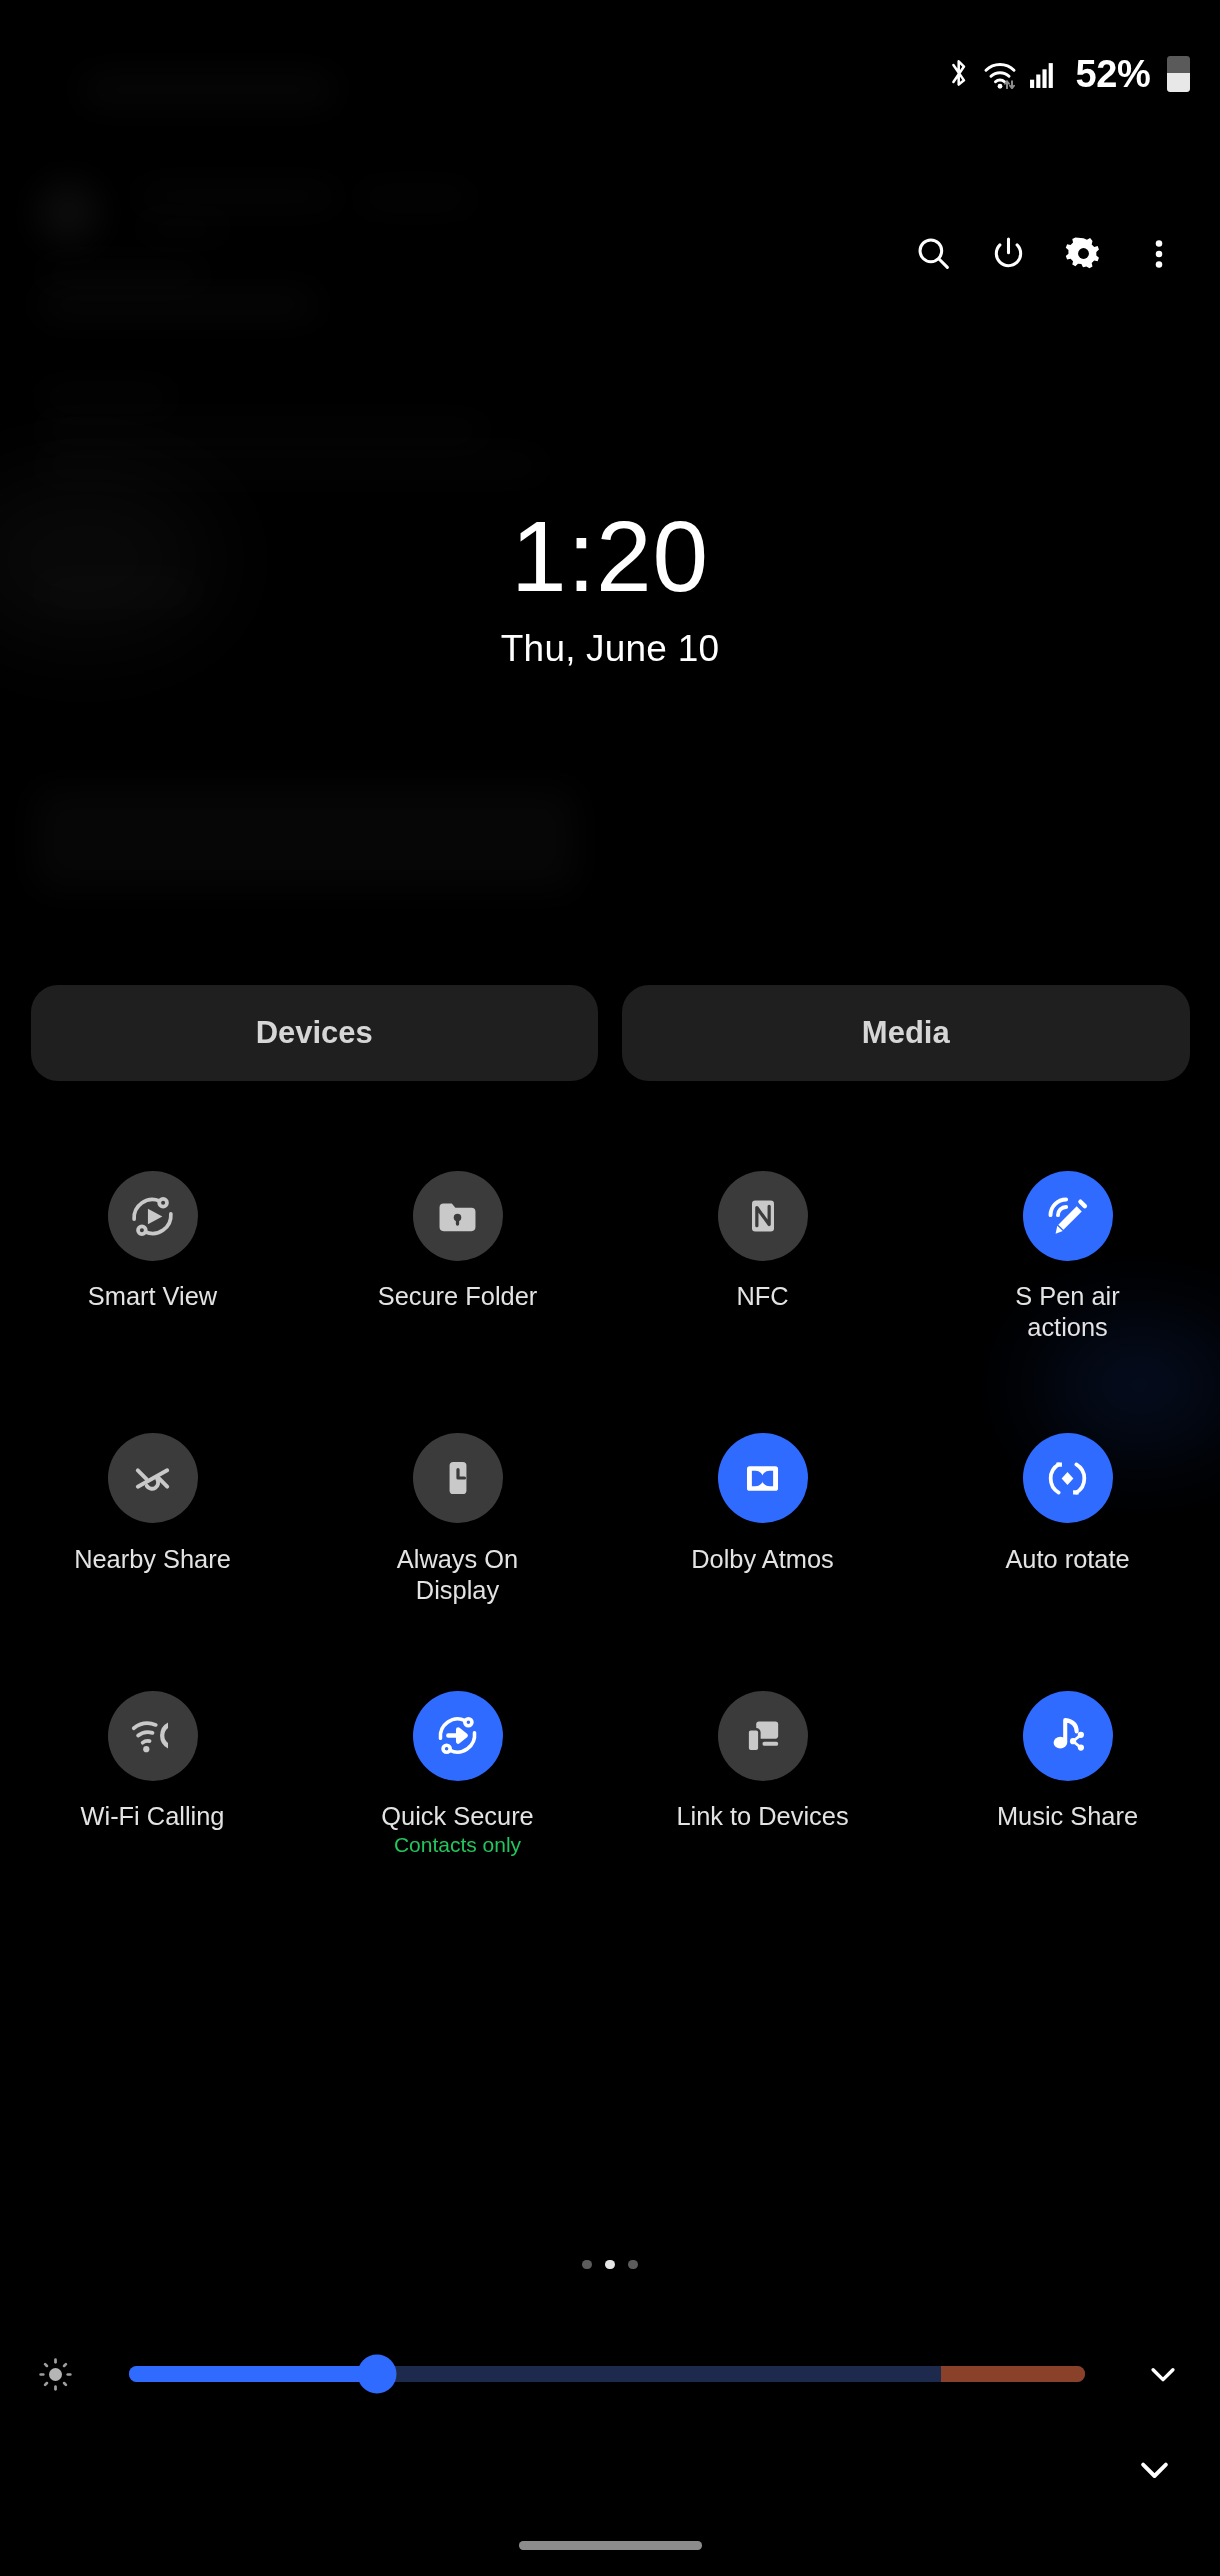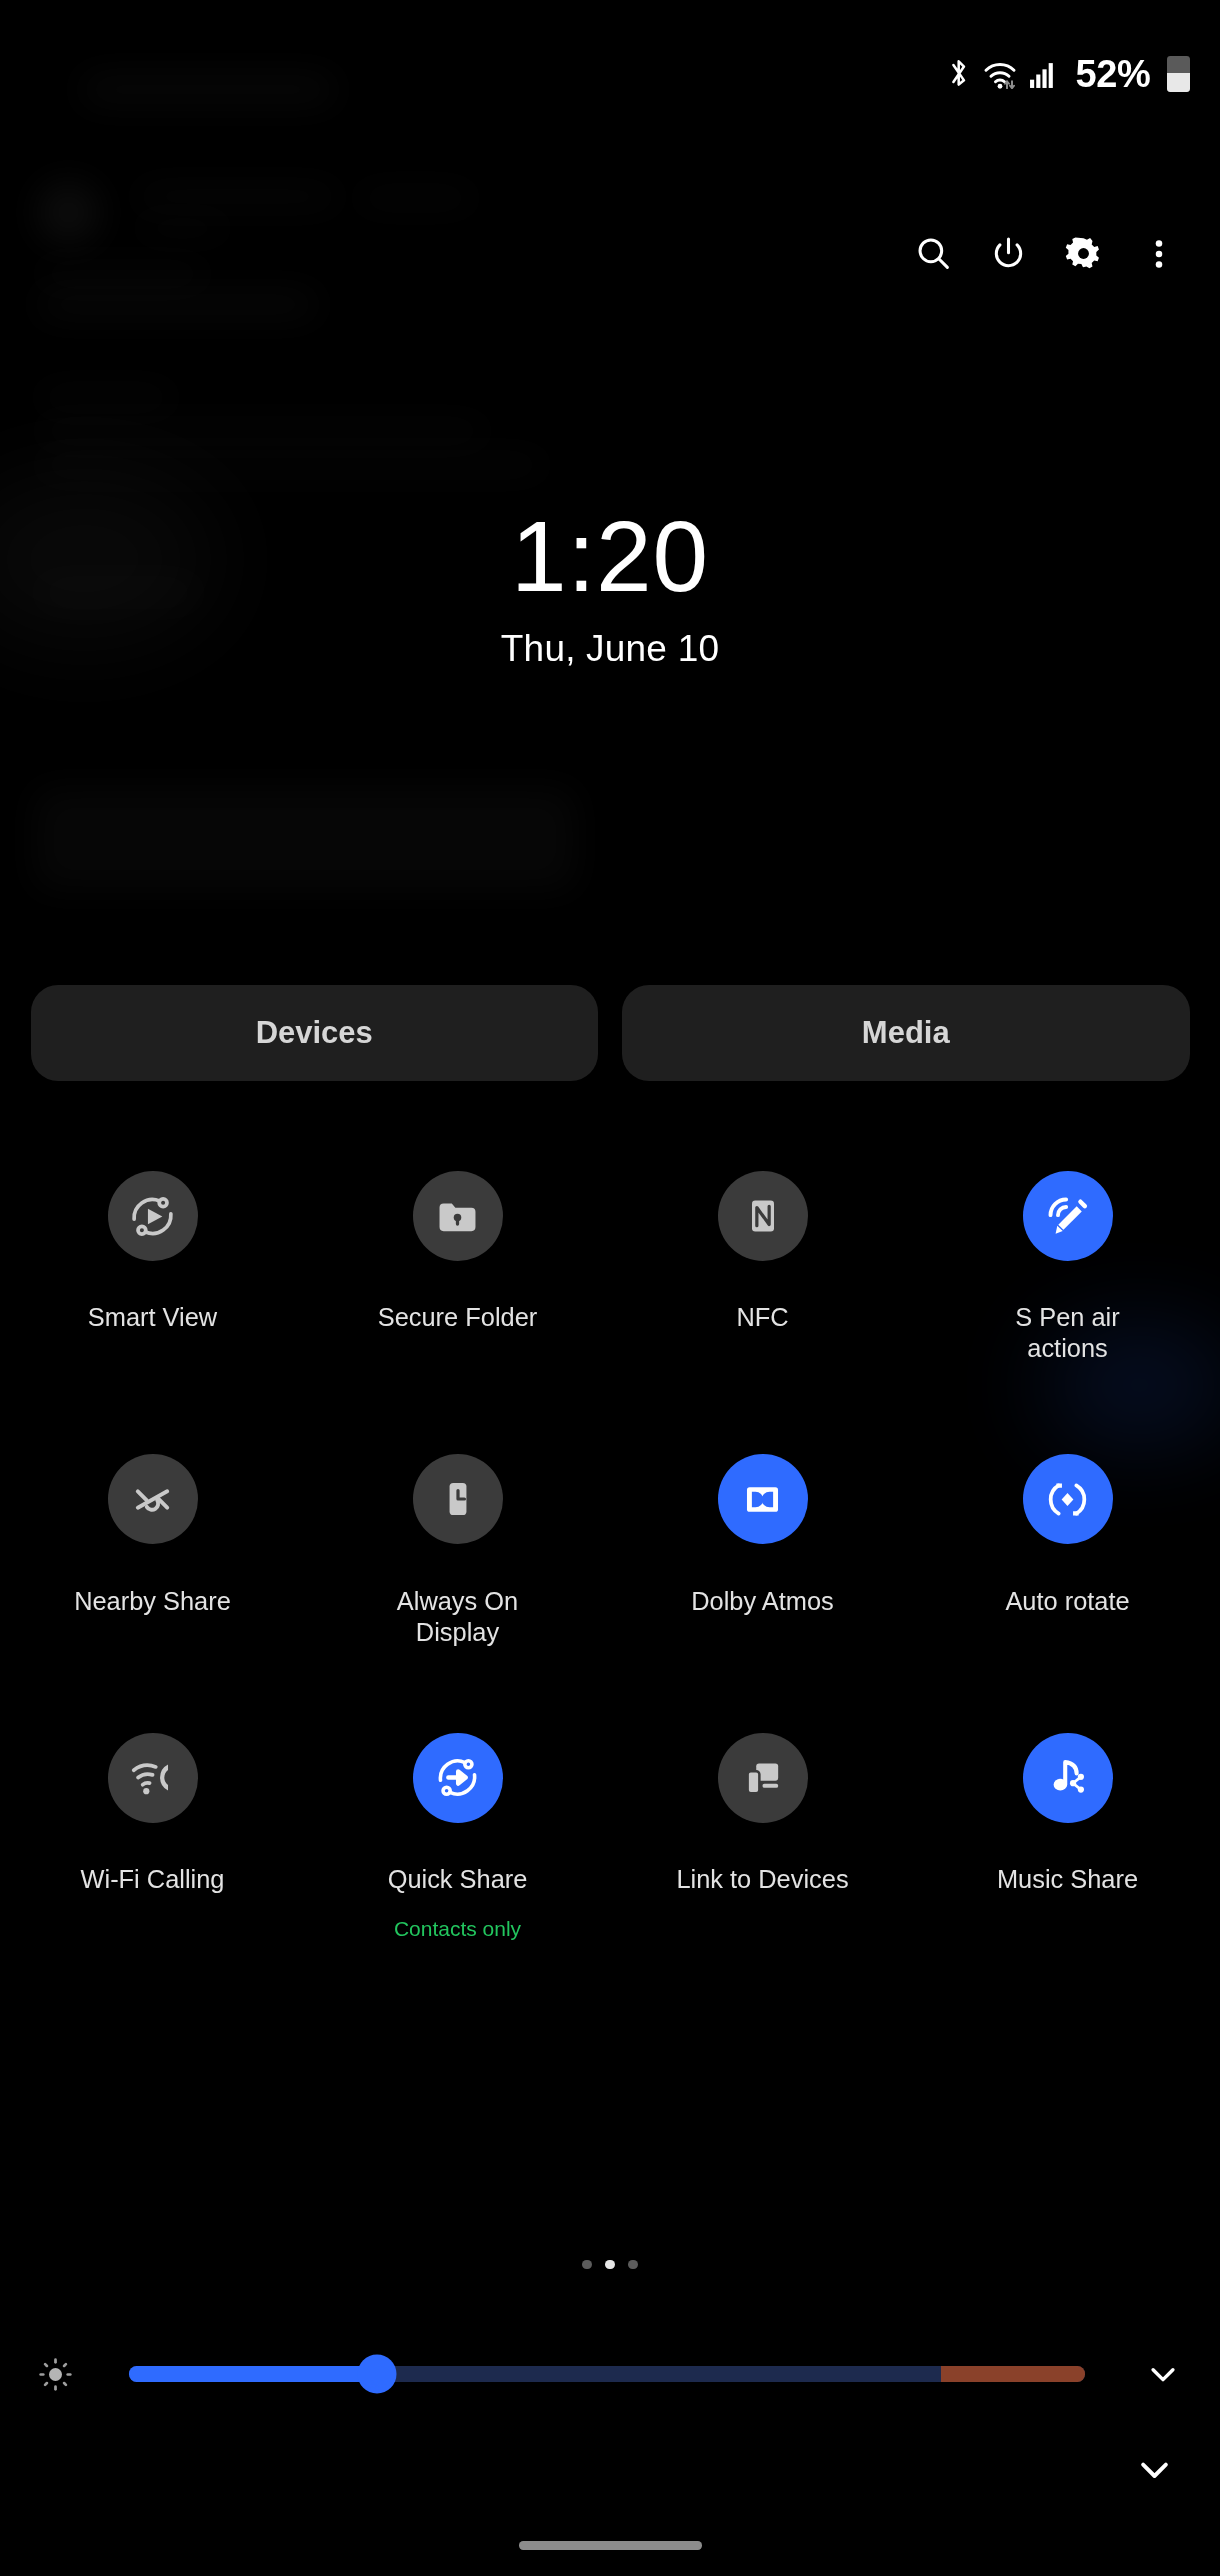--- a/index.html
+++ b/index.html
@@ -33,21 +33,21 @@
 
   
   .dm-row { position:absolute; top:985px; left:30.5px; right:30.5px; display:flex; gap:24px; }
   .dm-btn { flex:1; height:96px; border-radius:27px; background:#1f1f1f;
             display:flex; align-items:center; justify-content:center;
             font-size:31px; font-weight:700; color:#d6d6d6; cursor:pointer; }
 
   
   .tiles { position:absolute; top:1171px; left:0; right:0; }
   .tile-row { display:flex; }
-  .tile { flex:1; display:flex; flex-direction:column; align-items:center; cursor:pointer;gap:21px; }
+  .tile { flex:1; display:flex; flex-direction:column; align-items:center; cursor:pointer; }
   .tile-circ { width:90px; height:90px; border-radius:50%; background:#3b3b3b;
                display:flex; align-items:center; justify-content:center; }
   .tile.on .tile-circ { background:#2f6bff; }
   .tile-label { margin-top:20.3px; font-size:25.4px; line-height:1.22; text-align:center; color:#e3e3e3; max-width:186px; }
   .tile-sub { margin-top:1px; font-size:21px; color:#22c55e; text-align:center; }
   .row2 { margin-top:90px; }
   .row3 { margin-top:85px; }
 
   
   .dots { position:absolute; top:2260px; left:0; right:0; display:flex; justify-content:center; gap:13.6px; }
@@ -270,21 +270,21 @@
     <div class="tile on">
       <div class="tile-circ">
         <svg width="51" height="51" viewBox="0 0 30 30">
           <path d="M5 16.6 A10.2 10.2 0 0 1 19.4 6.2" fill="none" stroke="#fff" stroke-width="2.1" stroke-linecap="round"></path>
           <path d="M25 13.4 A10.2 10.2 0 0 1 10.6 23.8" fill="none" stroke="#fff" stroke-width="2.1" stroke-linecap="round"></path>
           <circle cx="21.4" cy="7.2" r="2.1" fill="none" stroke="#fff" stroke-width="2.1"></circle>
           <circle cx="8.6" cy="22.8" r="2.1" fill="none" stroke="#fff" stroke-width="2.1"></circle>
           <path d="M9.6 15 h8.4 M15.4 11.4 L19.8 15 L15.4 18.6 Z" stroke="#fff" stroke-width="2.6" fill="#fff" stroke-linecap="round" stroke-linejoin="round"></path>
         </svg>
       </div>
-      <div class="tile-label">Quick Share</div>
+      <div class="tile-label">Quick Secure</div>
       <div class="tile-sub">Contacts only</div>
     </div>
 
     <div class="tile">
       <div class="tile-circ">
         <svg width="47" height="47" viewBox="0 0 30 30">
           <rect x="11" y="6" width="14" height="11" rx="1.8" fill="#c9c9c9"></rect>
           <rect x="5.5" y="11" width="7.5" height="14" rx="2" fill="#c9c9c9" stroke="#3b3b3b" stroke-width="1.6"></rect>
           <rect x="15" y="19" width="10" height="2.6" rx="1.2" fill="#c9c9c9"></rect>
         </svg>

